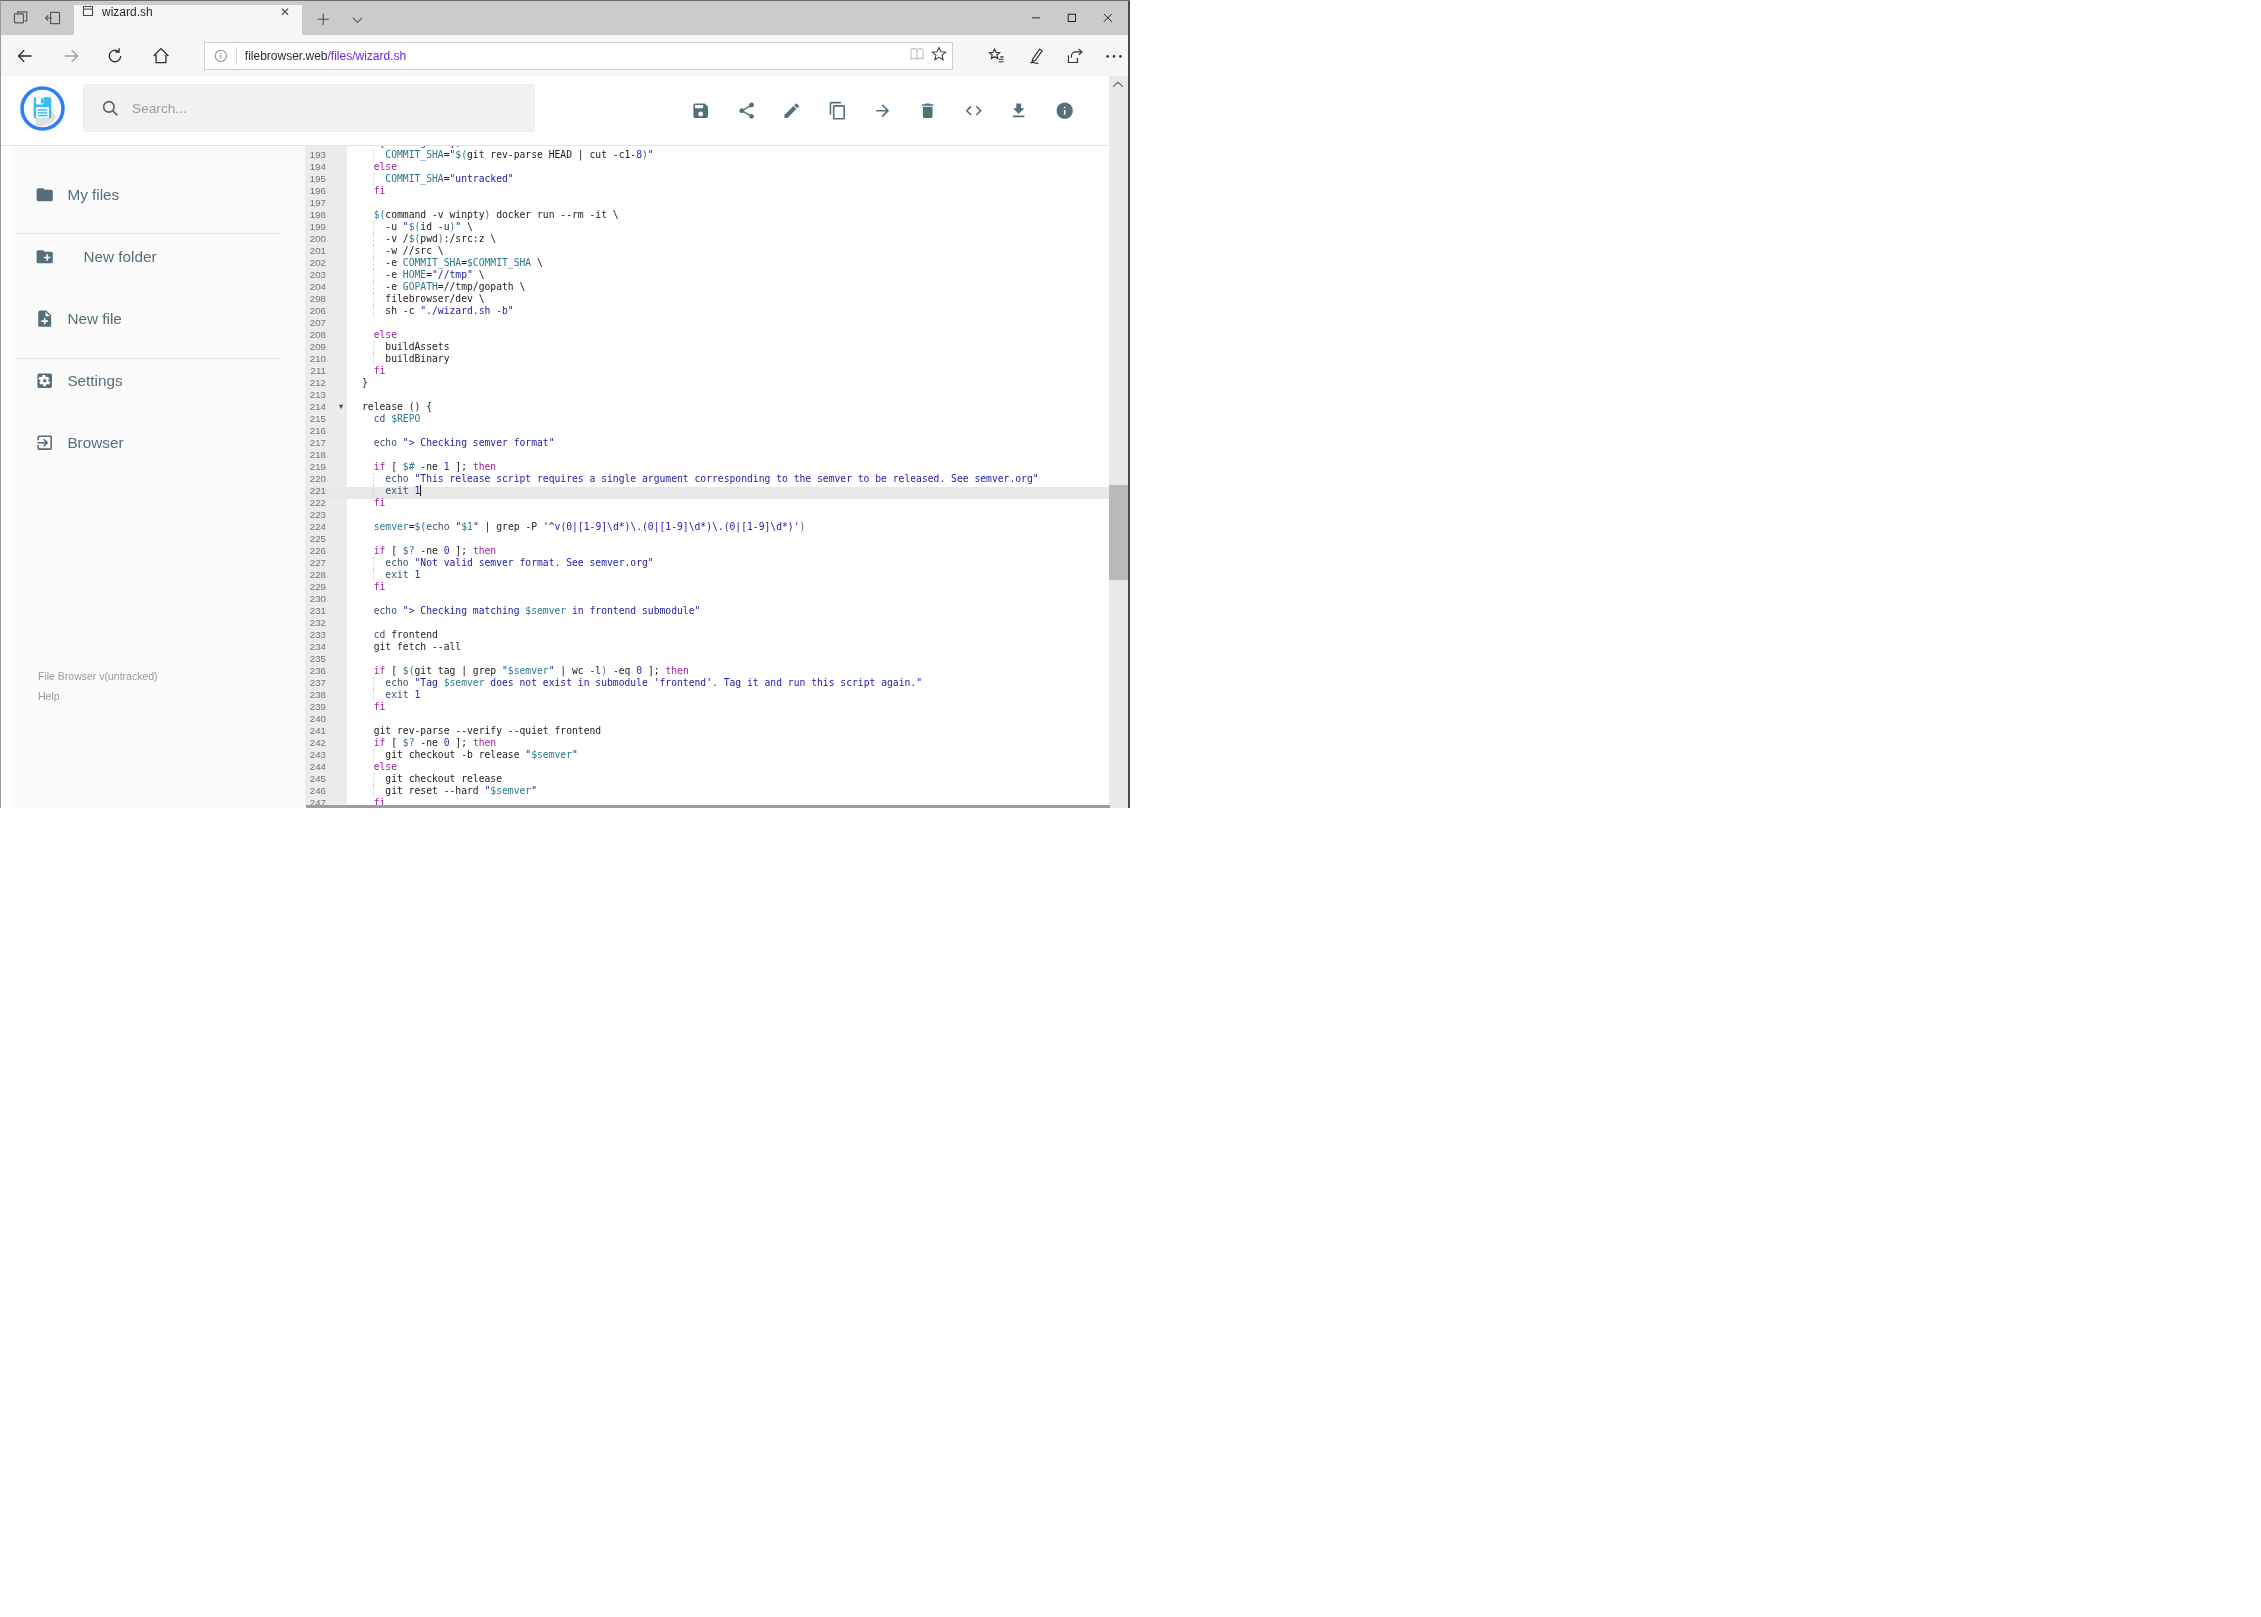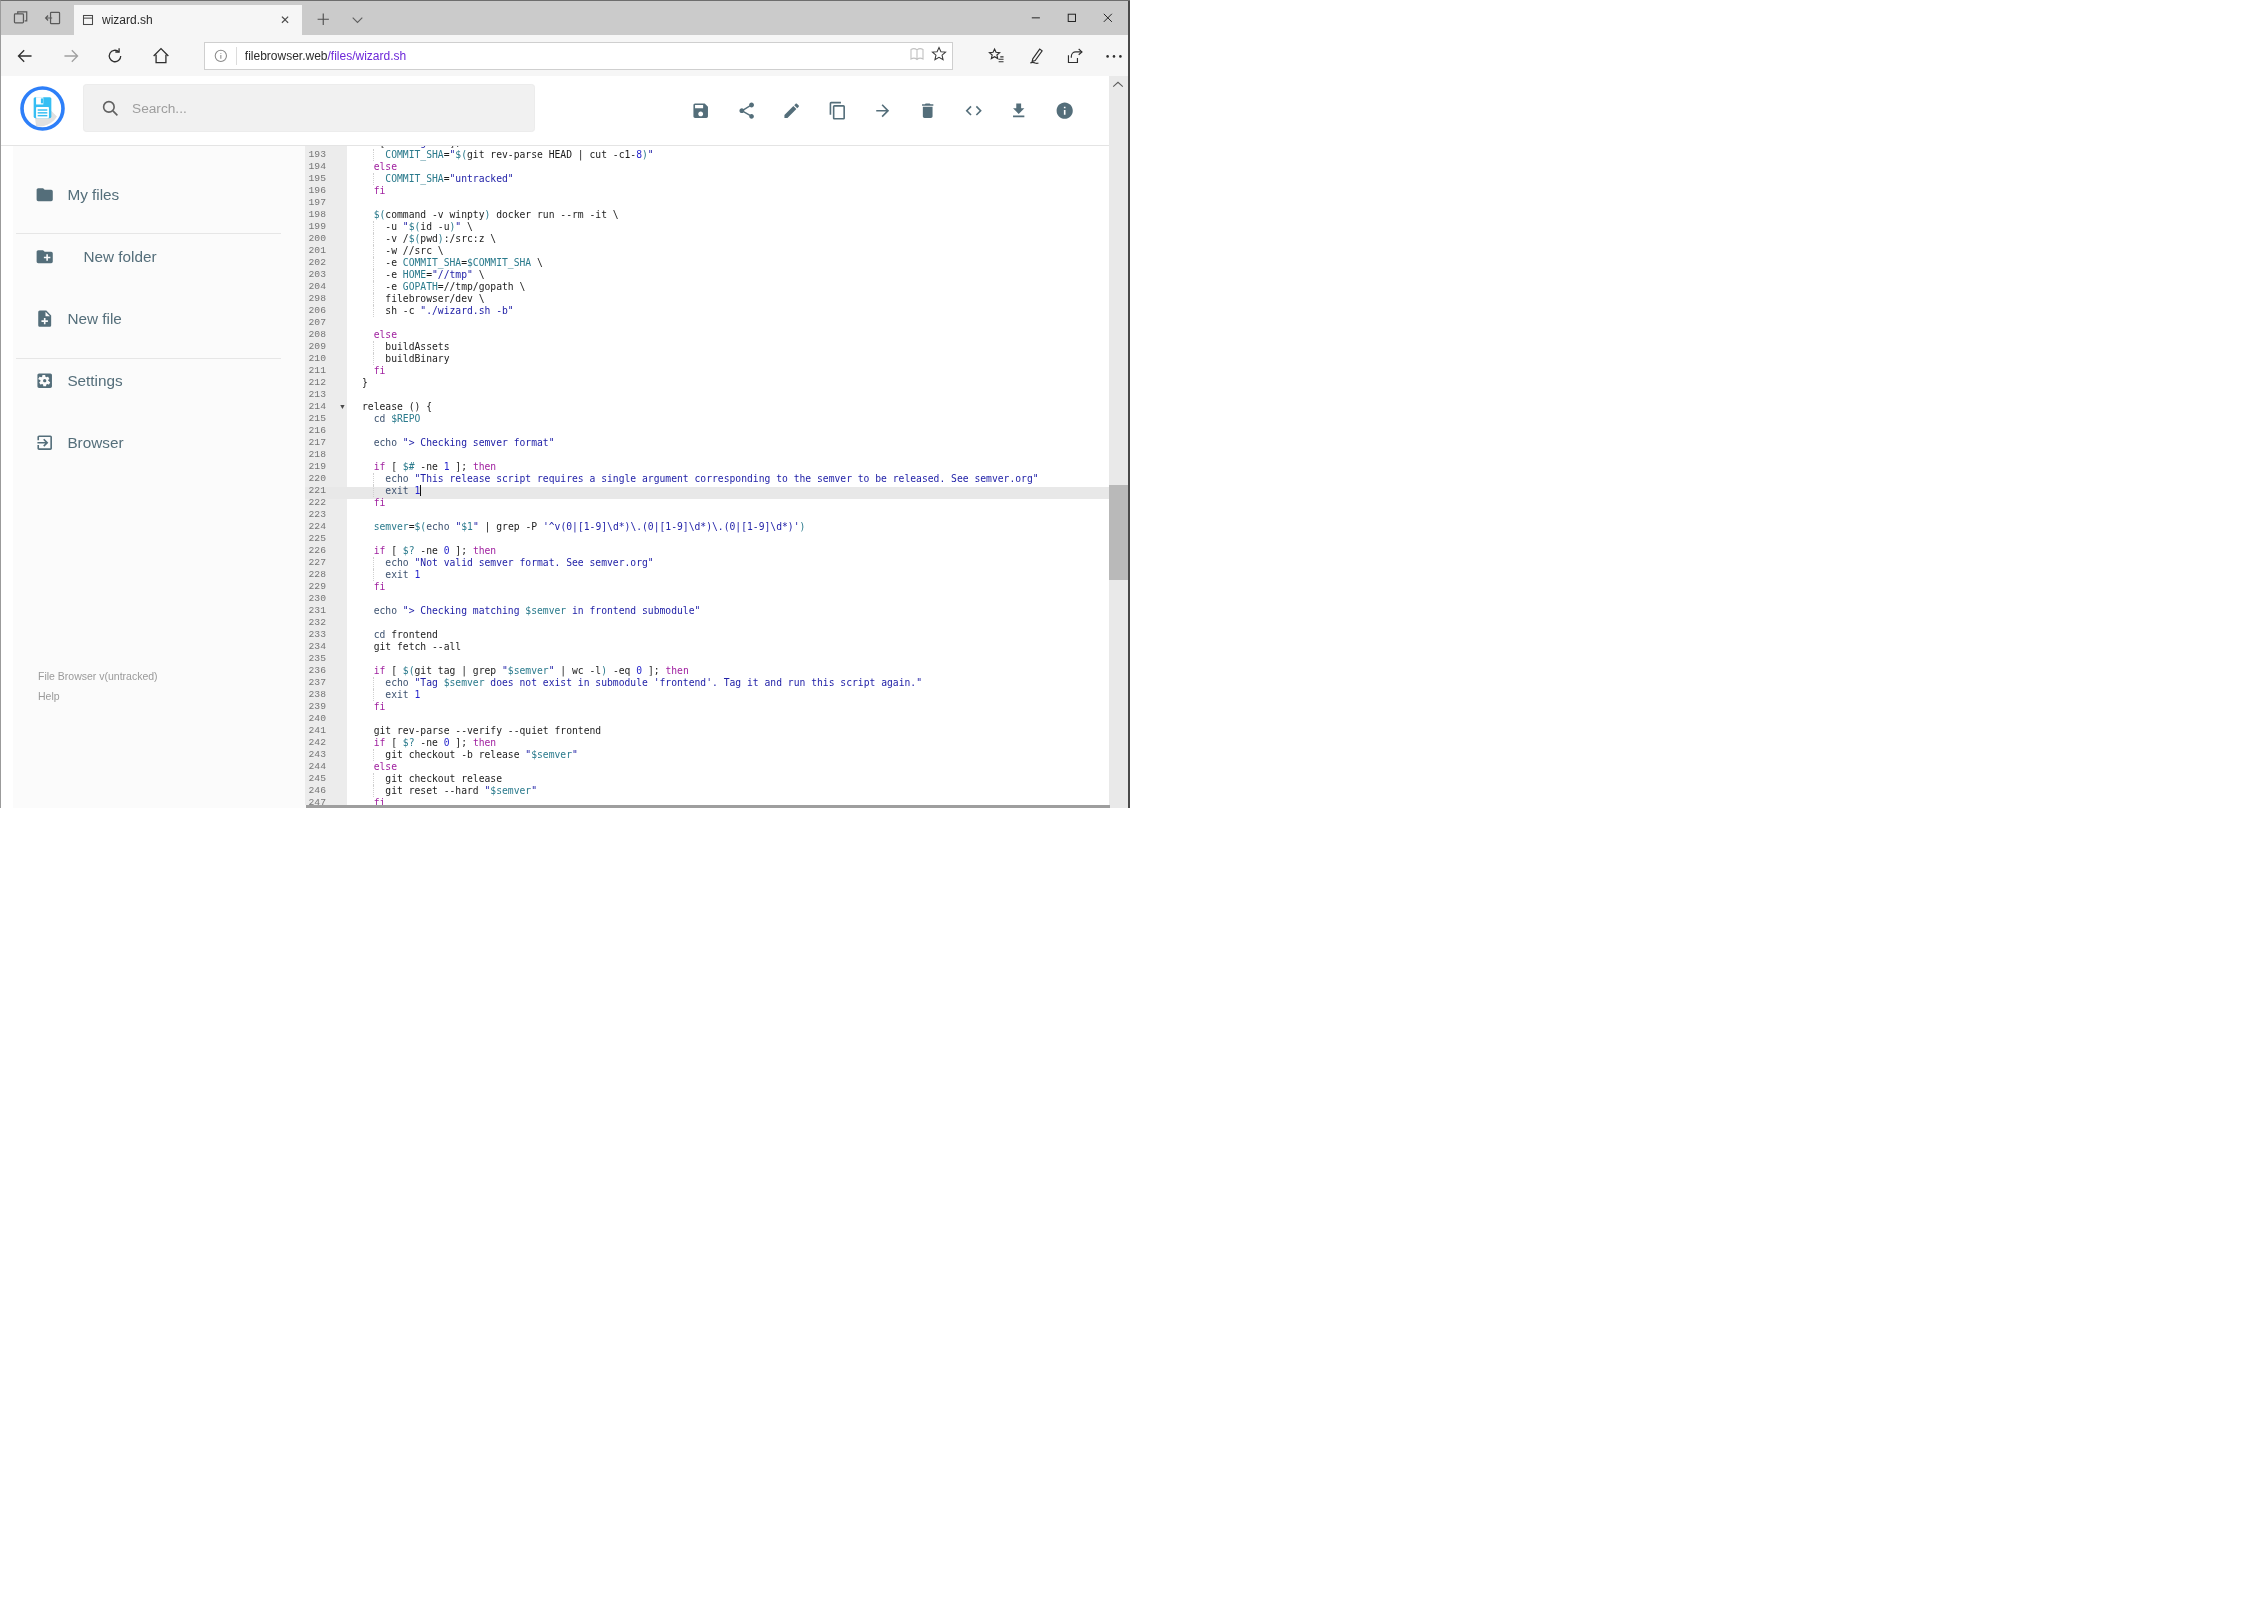--- a/index.html
+++ b/index.html
@@ -6,21 +6,21 @@
   html,body { width:1130px; height:808px; overflow:hidden; background:#fff;
     font-family:"Liberation Sans", sans-serif; }
   .window { position:relative; width:1130px; height:808px; overflow:hidden;
     border-top:0.8px solid #6e6e6e; border-left:0.8px solid #9b9b9b; background:#fff; }
   .win-right-border { position:absolute; top:0; right:0; width:2.4px; height:808px; background:#4a4a4a; z-index:50; }
 
   
   .tabstrip { position:absolute; left:0; top:0; width:1130px; height:34px; background:#cbcbcb; }
   .strip-icons { position:absolute; left:6.5px; top:0; height:34px; display:flex; align-items:center; gap:11.3px; padding-left:3.2px; }
   .strip-btn { width:21px; height:21px; display:flex; align-items:center; justify-content:center; }
-  .tab { position:absolute; left:73px; top:4px; width:228px; height:30px; background:#f6f6f6; display:flex; align-items:center; padding:0 8px; }
+  .tab { position:absolute; left:73px; top:4px; width:228px; height:30px; background:#f6f6f6; display:flex; align-items:flex-start; padding:0 8px; }
   .tab-title { font-size:12px; color:#2b2b2b; margin-left:8px; flex:1; }
   .tab-close { font-size:12px; color:#4a4a4a; width:18px; text-align:center; }
   .newtab-btn { position:absolute; left:310px; top:6.5px; width:24px; height:24px; display:flex; align-items:center; justify-content:center; color:#4f4f4f; }
   .tablist-btn { position:absolute; left:344px; top:6.5px; width:24px; height:24px; display:flex; align-items:center; justify-content:center; color:#5f5f5f; }
   .win-controls { position:absolute; right:4.8px; top:0; height:34px; display:flex; }
   .win-btn { width:36px; height:34px; display:flex; align-items:center; justify-content:center; color:#1f1f1f; }
 
   
   .toolbar { position:absolute; left:0; top:34px; width:1130px; height:41px; background:#f6f6f6; }
   .nav-btn { position:absolute; top:6.5px; width:29px; height:29px; display:flex; align-items:center; justify-content:center; }
@@ -52,21 +52,21 @@
   .side-item .label { margin-left:13px; font-size:15.3px; color:#546E7A; }
   .side-divider { position:absolute; left:3.2px; width:265px; height:0.8px; background:#e6e6e6; }
   .side-version { position:absolute; left:25px; top:524px; font-size:10.5px; color:#9a9a9a; }
   .side-help { position:absolute; left:25px; top:544px; font-size:10.5px; color:#9a9a9a; cursor:pointer; }
 
   
   .editor { position:absolute; left:304px; top:145px; width:806px; height:659px; background:#fff; overflow:hidden; }
   .gutter-bg { position:absolute; left:0; top:0; width:42px; height:659px; background:#ececec; }
   .active-row { position:absolute; left:0; width:806px; height:12px; background:#e8e8e8; z-index:1; }
   .gutter-col { position:absolute; left:0; width:42px; z-index:2; }
-  .gnum { position:relative; height:12px; line-height:12px; font-family:Liberation Mono, monospace; font-size:9.7px; color:#757575; text-align:right; padding-right:21px; }
+  .gnum { position:relative; height:12px; line-height:12px; font-family:Liberation Sans, sans-serif; font-size:9.7px; color:#757575; text-align:right; padding-right:21px; }
   .gnum .fold { position:absolute; right:2.4px; top:0; font-size:7.3px; color:#4a4a4a; }
   .code-col { position:absolute; left:57px; width:743px; z-index:2; }
   .cl { position:relative; height:12px; line-height:12px; font-family:"DejaVu Sans Mono", monospace; font-size:9.7px; white-space:pre; color:#1c1c1c; }
   .cl .guide { position:absolute; left:11.3px; top:0; height:100%; border-left:0.8px dotted #cfcfcf; }
   .t-p { color:#1c1c1c; } .t-k { color:#A021A0;margin-top:13px; } .t-b { color:#3D5270; }
   .t-s { color:#2222A8; } .t-v { color:#2A7A8C; } .t-n { color:#2525CC; }
   .cursor { display:inline-block; width:0; height:10.5px; border-left:1.6px solid #111; vertical-align:-1.6px; }
 
   
   .vscroll { position:absolute; right:2.4px; top:75px; width:18.6px; height:733px; background:#e9e9e9; z-index:10; }

